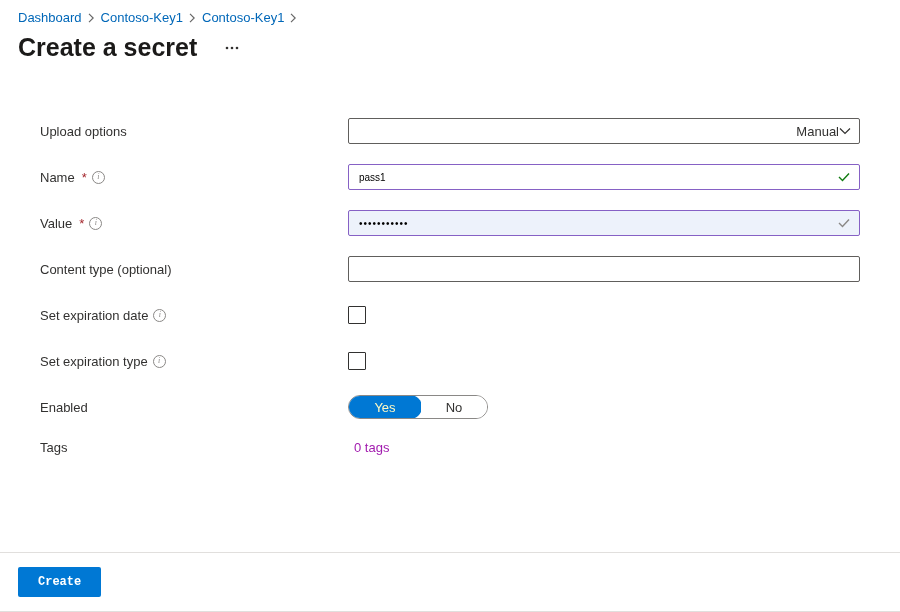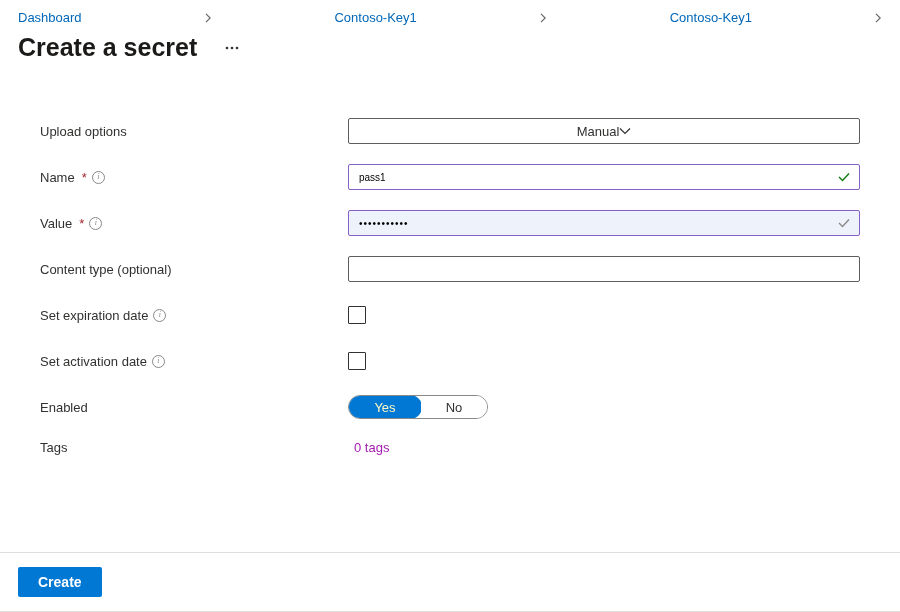--- a/index.html
+++ b/index.html
@@ -12,21 +12,20 @@
     background: #fff;
   }
   .page { width: 900px; height: 612px; position: relative; }
 
   
   .breadcrumb {
     display: flex; align-items: center;
     padding: 10px 18px 2px 18px;
     font-size: 13px;
     gap: 6px;
-    justify-content: space-between;
   }
   .breadcrumb a {
     color: #0067b8;
     text-decoration: none;
   }
   .crumb-sep {
     color: #666;
     font-size: 11px;
     line-height: 1;
     display: inline-flex;
@@ -93,21 +92,21 @@
   .tbx, .selectbox {
     width: 100%;
     height: 26px;
     border: 1px solid #605e5c;
     border-radius: 2px;
     padding: 0 8px;
     font-size: 13px;
     background: #fff;
     display: flex;
     align-items: center;
-    justify-content: center;
+    justify-content: flex-end;
   }
   .selectbox { cursor: pointer; }
   .tbx.valid {
     border-color: #8661c5;
   }
   .tbx.valuefield {
     border-color: #8661c5;
     background: #edf2fb;
   }
   .tbx input {
@@ -187,24 +186,25 @@
     align-items: center;
     padding: 0 18px;
     background: #fff;
   }
   .btn-primary {
     background: #0078d4;
     color: #fff;
     border: none;
     height: 30px;
     padding: 0 20px;
-    font-size: 14px;
+    font-size: 12px;
     font-weight: 600;
     border-radius: 2px;
     cursor: pointer;
+    font-family: Liberation Mono, monospace;
   }
 </style>
 </head>
 <body>
 
 <div class="page">
 
   <nav class="breadcrumb">
     <a href="#">Dashboard</a>
     <span class="crumb-sep">
@@ -307,21 +307,21 @@
         <span>Set expiration date</span>
         <span class="info-icon">i</span>
       </div>
       <div class="field-col">
         <div class="chk"></div>
       </div>
     </div>
 
     <div class="row">
       <div class="label-col">
-        <span>Set activation date</span>
+        <span>Set expiration type</span>
         <span class="info-icon">i</span>
       </div>
       <div class="field-col">
         <div class="chk"></div>
       </div>
     </div>
 
     <div class="row">
       <div class="label-col">
         <span>Enabled</span>

